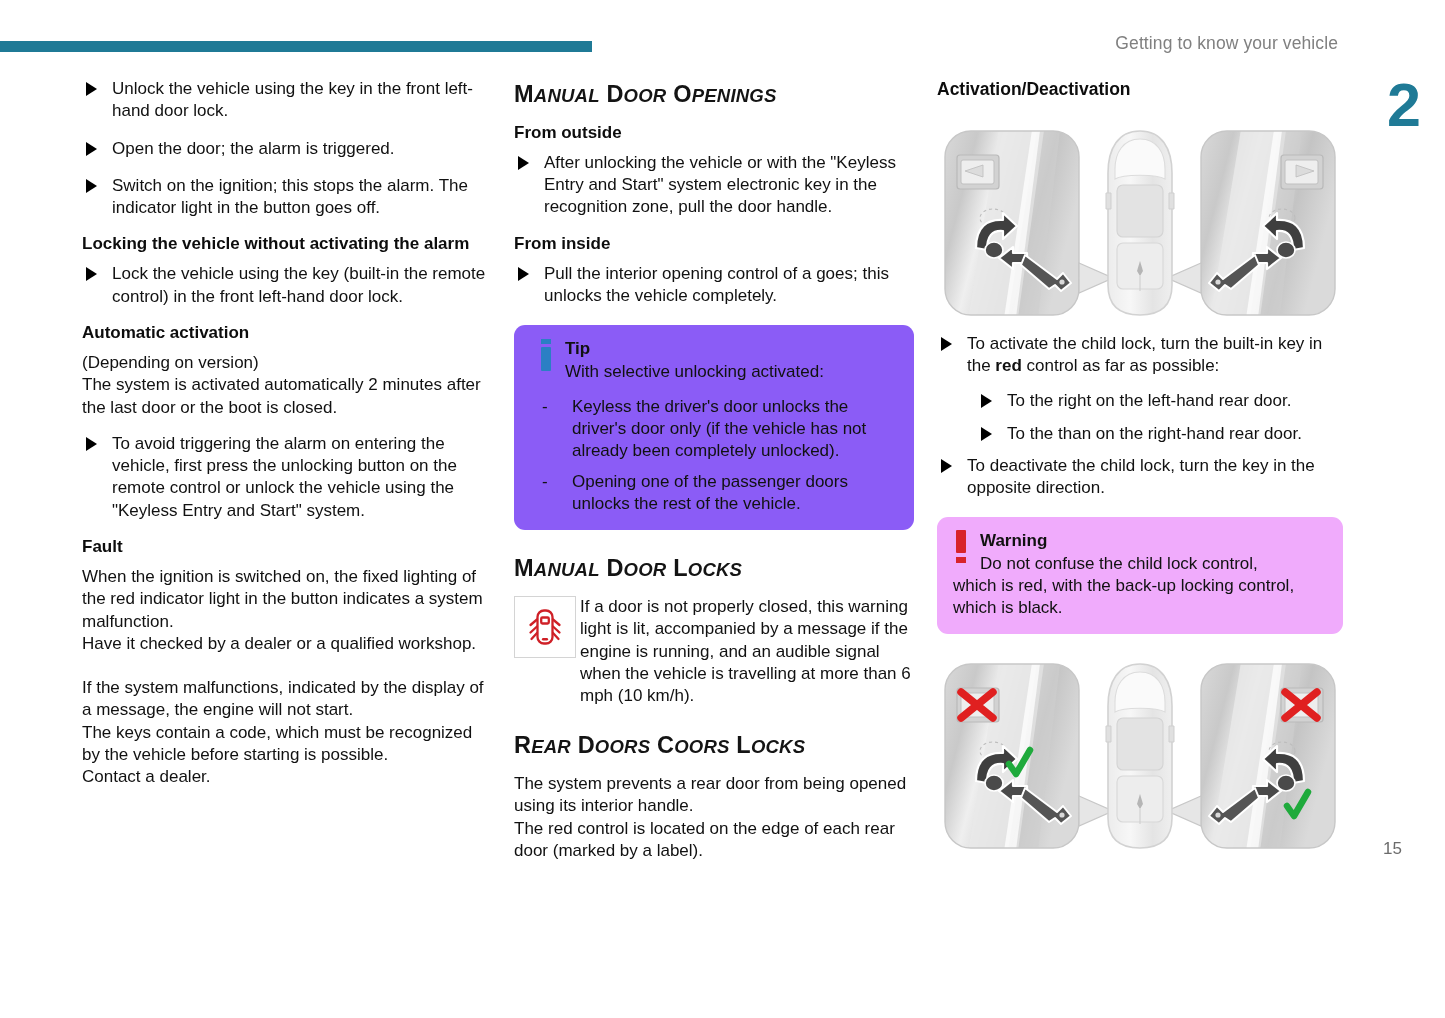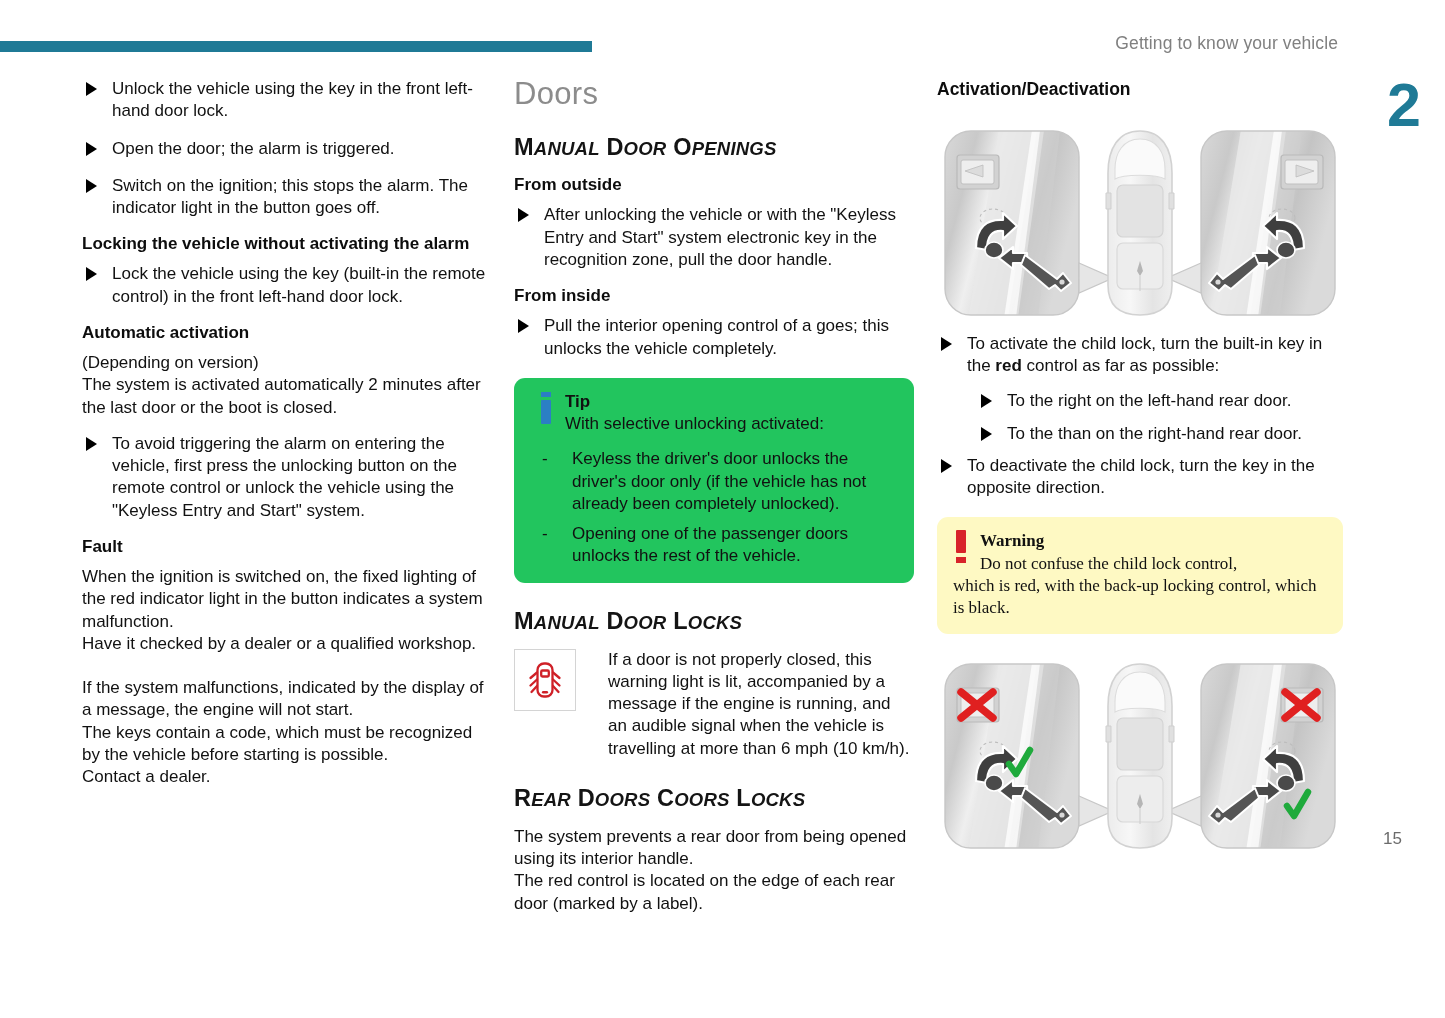--- a/index.html
+++ b/index.html
@@ -22,21 +22,21 @@
     position: absolute; right: 107px; top: 33px;
     font-size: 17.5px; color: #808080; letter-spacing: .1px;
     white-space: nowrap;
   }
   .chapter-num {
     position: absolute; right: 24px; top: 75px;
     font-size: 61px; font-weight: bold; color: #1f7a96;
     line-height: 1;
   }
   .page-num {
-    position: absolute; right: 43px; bottom: 28px;
+    position: absolute; right: 43px; bottom: 18px;
     font-size: 17px; color: #6b6b6b;
   }
 
   
   .col { position: absolute; top: 78px; }
   .col-left   { left: 82px;  width: 404px; }
   .col-mid    { left: 514px; width: 400px; }
   .col-right  { left: 937px; width: 406px; }
 
   
@@ -96,22 +96,22 @@
     position: absolute; left: 4px; top: 0;
     font-size: 17px;
   }
 
   
   .callout {
     border-radius: 11px;
     padding: 13px 16px 15px 16px;
     margin-top: 18px;
   }
-  .callout.tip     { background: #22c55e; padding-left: 24px; }
-  .callout.warning { background: #fef9c3; font-family: Liberation Serif, serif; }
+  .callout.tip     { background: #8b5cf6; padding-left: 24px; }
+  .callout.warning { background: #f0abfc; }
   .callout-head {
     position: relative; padding-left: 27px;
     font-size: 17px; font-weight: bold; color: #111;
     line-height: 1.25; margin-bottom: 1px;
   }
   .callout-lead {
     padding-left: 27px;
     font-size: 17px; line-height: 1.31; color: #111;
   }
   .callout-body {
@@ -138,21 +138,21 @@
     position: absolute; left: 0; top: 0;
     width: 10px; height: 23px; background: #d8232a;
     border-radius: 1px;
   }
   .icon-warn .dot {
     position: absolute; left: 0; top: 27px;
     width: 10px; height: 6px; background: #d8232a;
   }
 
   
-  .tell-row { display: flex; gap: 32px; align-items: flex-start; margin-top: 6px; }
+  .tell-row { display: flex; gap: 4px; align-items: flex-start; margin-top: 6px; }
   .tell-icon {
     flex: 0 0 auto;
     width: 62px; height: 62px;
     border: 1px solid #d4d4d4; background: #fff;
     display: flex; align-items: center; justify-content: center;
   }
   .tell-text { font-size: 17px; line-height: 1.31; color: #111; flex: 1 1 auto; }
 
   
   .figure { margin-top: 12px; }
@@ -198,21 +198,20 @@
 
     <div class="gap-lg"></div>
 
     <p class="body">If the system malfunctions, indicated by the display of a message, the engine will not start.</p>
     <p class="body">The keys contain a code, which must be recognized by the vehicle before starting is possible.</p>
     <p class="body">Contact a dealer.</p>
   </div>
 
   <div class="col col-mid">
 
-    <div class="h1">Doors</div>
 
     <div class="h2"><span>M<span class="sc">ANUAL</span> D<span class="sc">OOR</span> O<span class="sc">PENINGS</span></span></div>
 
     <div class="h3" style="margin-top:0">From outside</div>
     <ul class="actions">
       <li><span class="tri"></span><span>After unlocking the vehicle or with the "Keyless Entry and Start" system electronic key in the recognition zone, pull the door handle.</span></li>
     </ul>
 
     <div class="h3">From inside</div>
     <ul class="actions">

